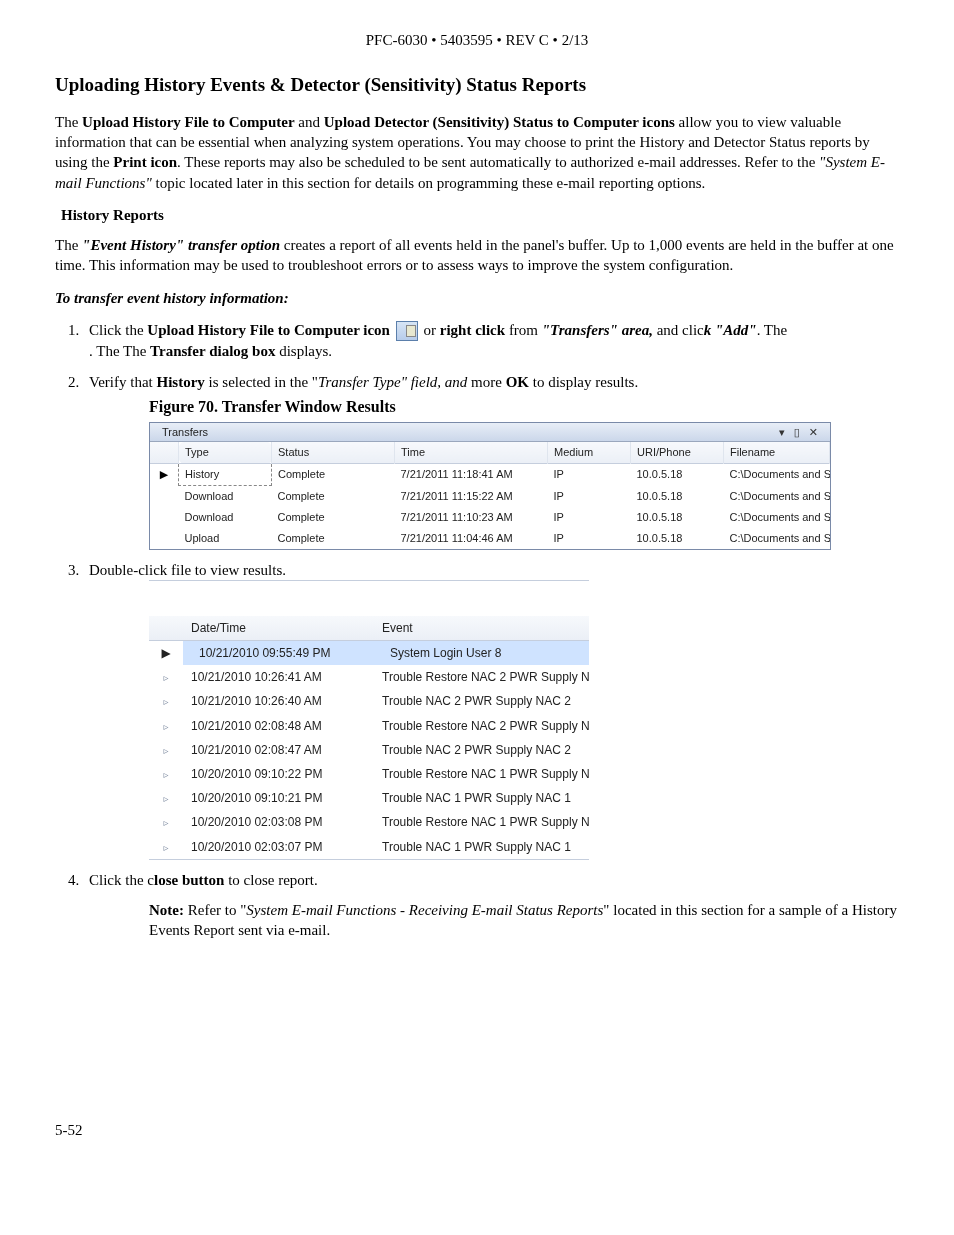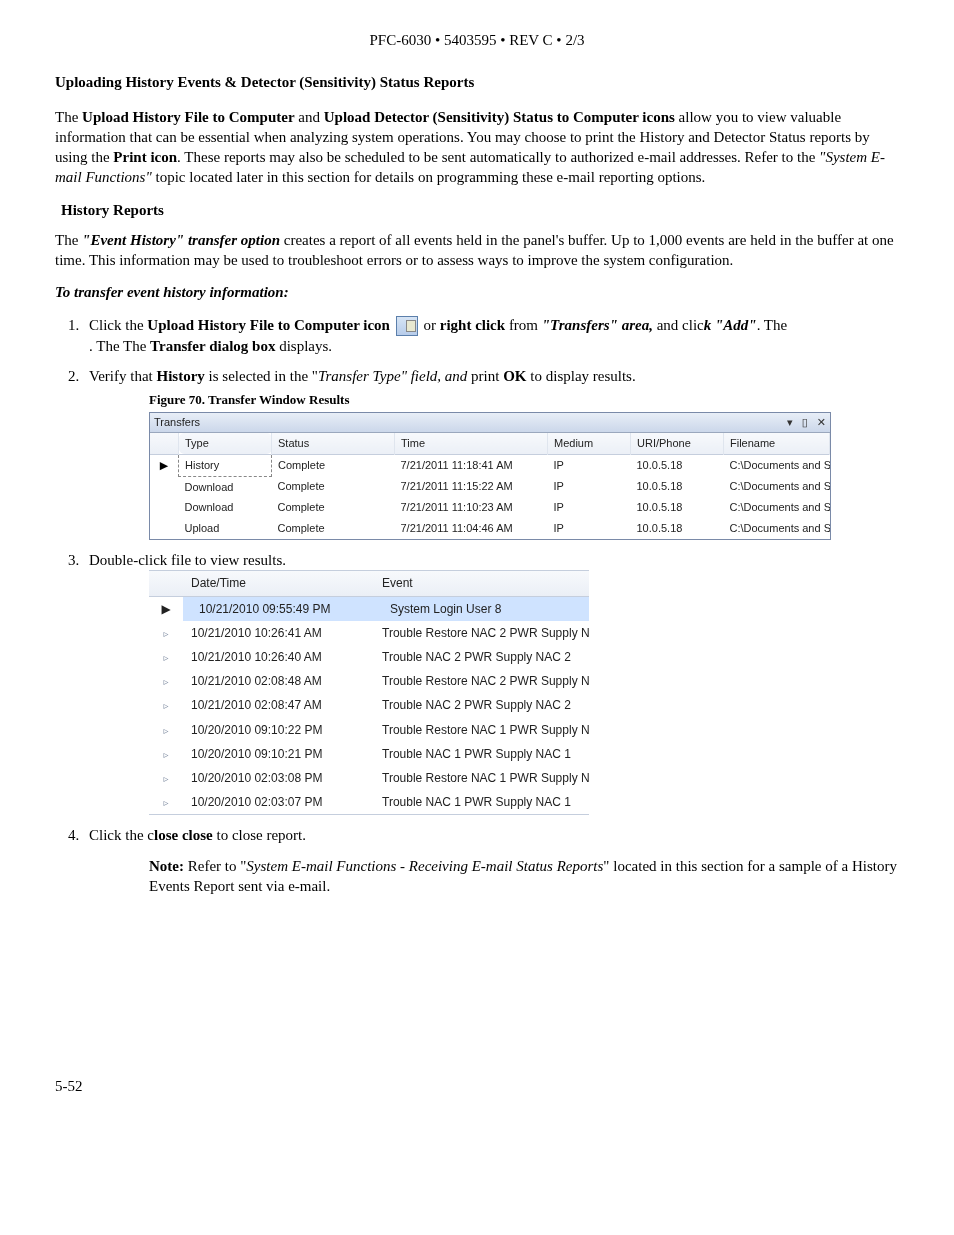--- a/index.html
+++ b/index.html
@@ -11,49 +11,49 @@
     width: 954px;
     box-sizing: border-box;
     line-height: 1.35;
   }
   .header-line {
     text-align: center;
     margin-bottom: 22px;
     font-size: 15px;
   }
   h2.page-title {
-    font-size: 15px;
+    font-size: 19px;
     font-weight: bold;
     margin: 0 0 14px 0;
   }
   p { margin: 0 0 12px 0; }
   .bold { font-weight: bold; }
   .italic { font-style: italic; }
   .bolditalic { font-weight: bold; font-style: italic; }
   .subhead { font-weight: bold; margin: 8px 0 10px 6px; }
   ol.steps { margin: 0 0 10px 0; padding-left: 28px; }
   ol.steps > li { margin-bottom: 10px; padding-left: 6px; }
   .fig-caption {
     font-weight: bold;
-    font-size: 13px;
+    font-size: 16px;
     margin: 4px 0 4px 60px;
   }
 
   
   .win70 {
     margin-left: 60px;
     width: 680px;
     font-family: Tahoma, Arial, sans-serif;
     font-size: 11px;
     color: #222;
     border: 1px solid #7a8aa8;
   }
   .win70-title {
     background: linear-gradient(#e8eef7, #cbd7ea);
-    padding: 2px 4px;
+    padding: 2px 12px;
     border-bottom: 1px solid #9aa7bd;
     display: flex;
     justify-content: space-between;
     align-items: center;
     font-size: 11px;
   }
   .win70-title .controls span {
     display: inline-block;
     margin-left: 6px;
     color: #333;
@@ -89,21 +89,21 @@
   
   .win71 {
     margin-left: 60px;
     width: 440px;
     font-family: Tahoma, Arial, sans-serif;
     font-size: 12px;
     color: #222;
     border-top: 1px solid #c5cedd;
     border-bottom: 1px solid #c5cedd;
   }
-  .win71 table { border-collapse: collapse; width: 100%; table-layout: fixed; }
+  .win71 table { border-collapse: collapse; width: 100%; table-layout: fixed; margin-top: 35px; }
   .win71 th {
     background: linear-gradient(#f7f9fc, #ebeff6);
     border-bottom: 1px solid #c5cedd;
     text-align: left;
     padding: 4px 8px;
     font-weight: normal;
     font-size: 12px;
   }
   .win71 td {
     padding: 4px 8px;
@@ -159,21 +159,21 @@
     background: #5b7fab;
     transform: rotate(-45deg);
   }
 
   .note-block { margin: 10px 0 10px 60px; }
   .footer-page { text-align: left; margin-top: 180px; font-size: 15px; }
 </style>
 </head>
 <body>
 
-<div class="header-line">PFC-6030 • 5403595 • REV C • 2/3</div>
+<div class="header-line">PFC-6030 • 5403595 • REV C • 2/13</div>
 
 <h2 class="page-title">Uploading History Events &amp; Detector (Sensitivity) Status Reports</h2>
 
 <p>
   <span>The </span><span class="bold">Upload History File to Computer</span><span> and </span><span class="bold">Upload Detector (Sensitivity) Status to Computer icons</span><span> allow you to view valuable information that can be essential when analyzing system operations. You may choose to print the History and Detector Status reports by using the </span><span class="bold">Print icon</span><span>. These reports may also be scheduled to be sent automatically to authorized e-mail addresses. Refer to the </span><span class="italic">"System E-mail Functions"</span><span> topic located later in this section for details on programming these e-mail reporting options.</span>
 </p>
 
 <p class="subhead">History Reports</p>
 
 <p>
@@ -184,21 +184,21 @@
 
 <ol class="steps">
   <li>
     <span>Click the </span><span class="bold">Upload History File to Computer icon</span>
     <span class="inline-icon upload-icon"></span>
     <span>  or </span><span class="bold">right click</span><span> from </span><span class="bolditalic">"Transfers" area,</span><span> and clic</span><span class="bolditalic">k "Add"</span><span>. The </span><br>
     <span>. The </span><span>The </span><span class="bold">Transfer dialog box</span><span> displays.</span>
   </li>
 
   <li>
-    <span>Verify that </span><span class="bold">History</span><span> is selected  in the "</span><span class="italic">Transfer Type" field, and</span><span> print </span><span class="bold">OK</span><span> to display results.</span>
+    <span>Verify that </span><span class="bold">History</span><span> is selected  in the "</span><span class="italic">Transfer Type" field, and</span><span> more </span><span class="bold">OK</span><span> to display results.</span>
 
     <div class="fig-caption">Figure 70. Transfer Window Results</div>
 
     <div class="win70">
       <div class="win70-title">
         <span>Transfers</span>
         <span class="controls">
           <span>▾</span>
           <span>▯</span>
           <span>✕</span>
@@ -317,21 +317,21 @@
               <td class="dtcol">10/20/2010 02:03:07 PM</td>
               <td>Trouble NAC 1 PWR Supply NAC 1</td>
             </tr>
           </tbody>
       </table>
     </div>
 
   </li>
 
   <li>
-    <span>Click the c</span><span class="bold">lose close</span><span> to close report.</span>
+    <span>Click the c</span><span class="bold">lose button</span><span> to close report.</span>
 
     <div class="note-block">
       <span class="bold">Note:</span><span> Refer to "</span><span class="italic">System E-mail Functions - Receiving E-mail Status Reports</span><span>" located in this section for a sample of a History Events Report sent via e-mail.</span>
     </div>
   </li>
 </ol>
 
 <div class="footer-page">5-52</div>
 
 </body></html>

